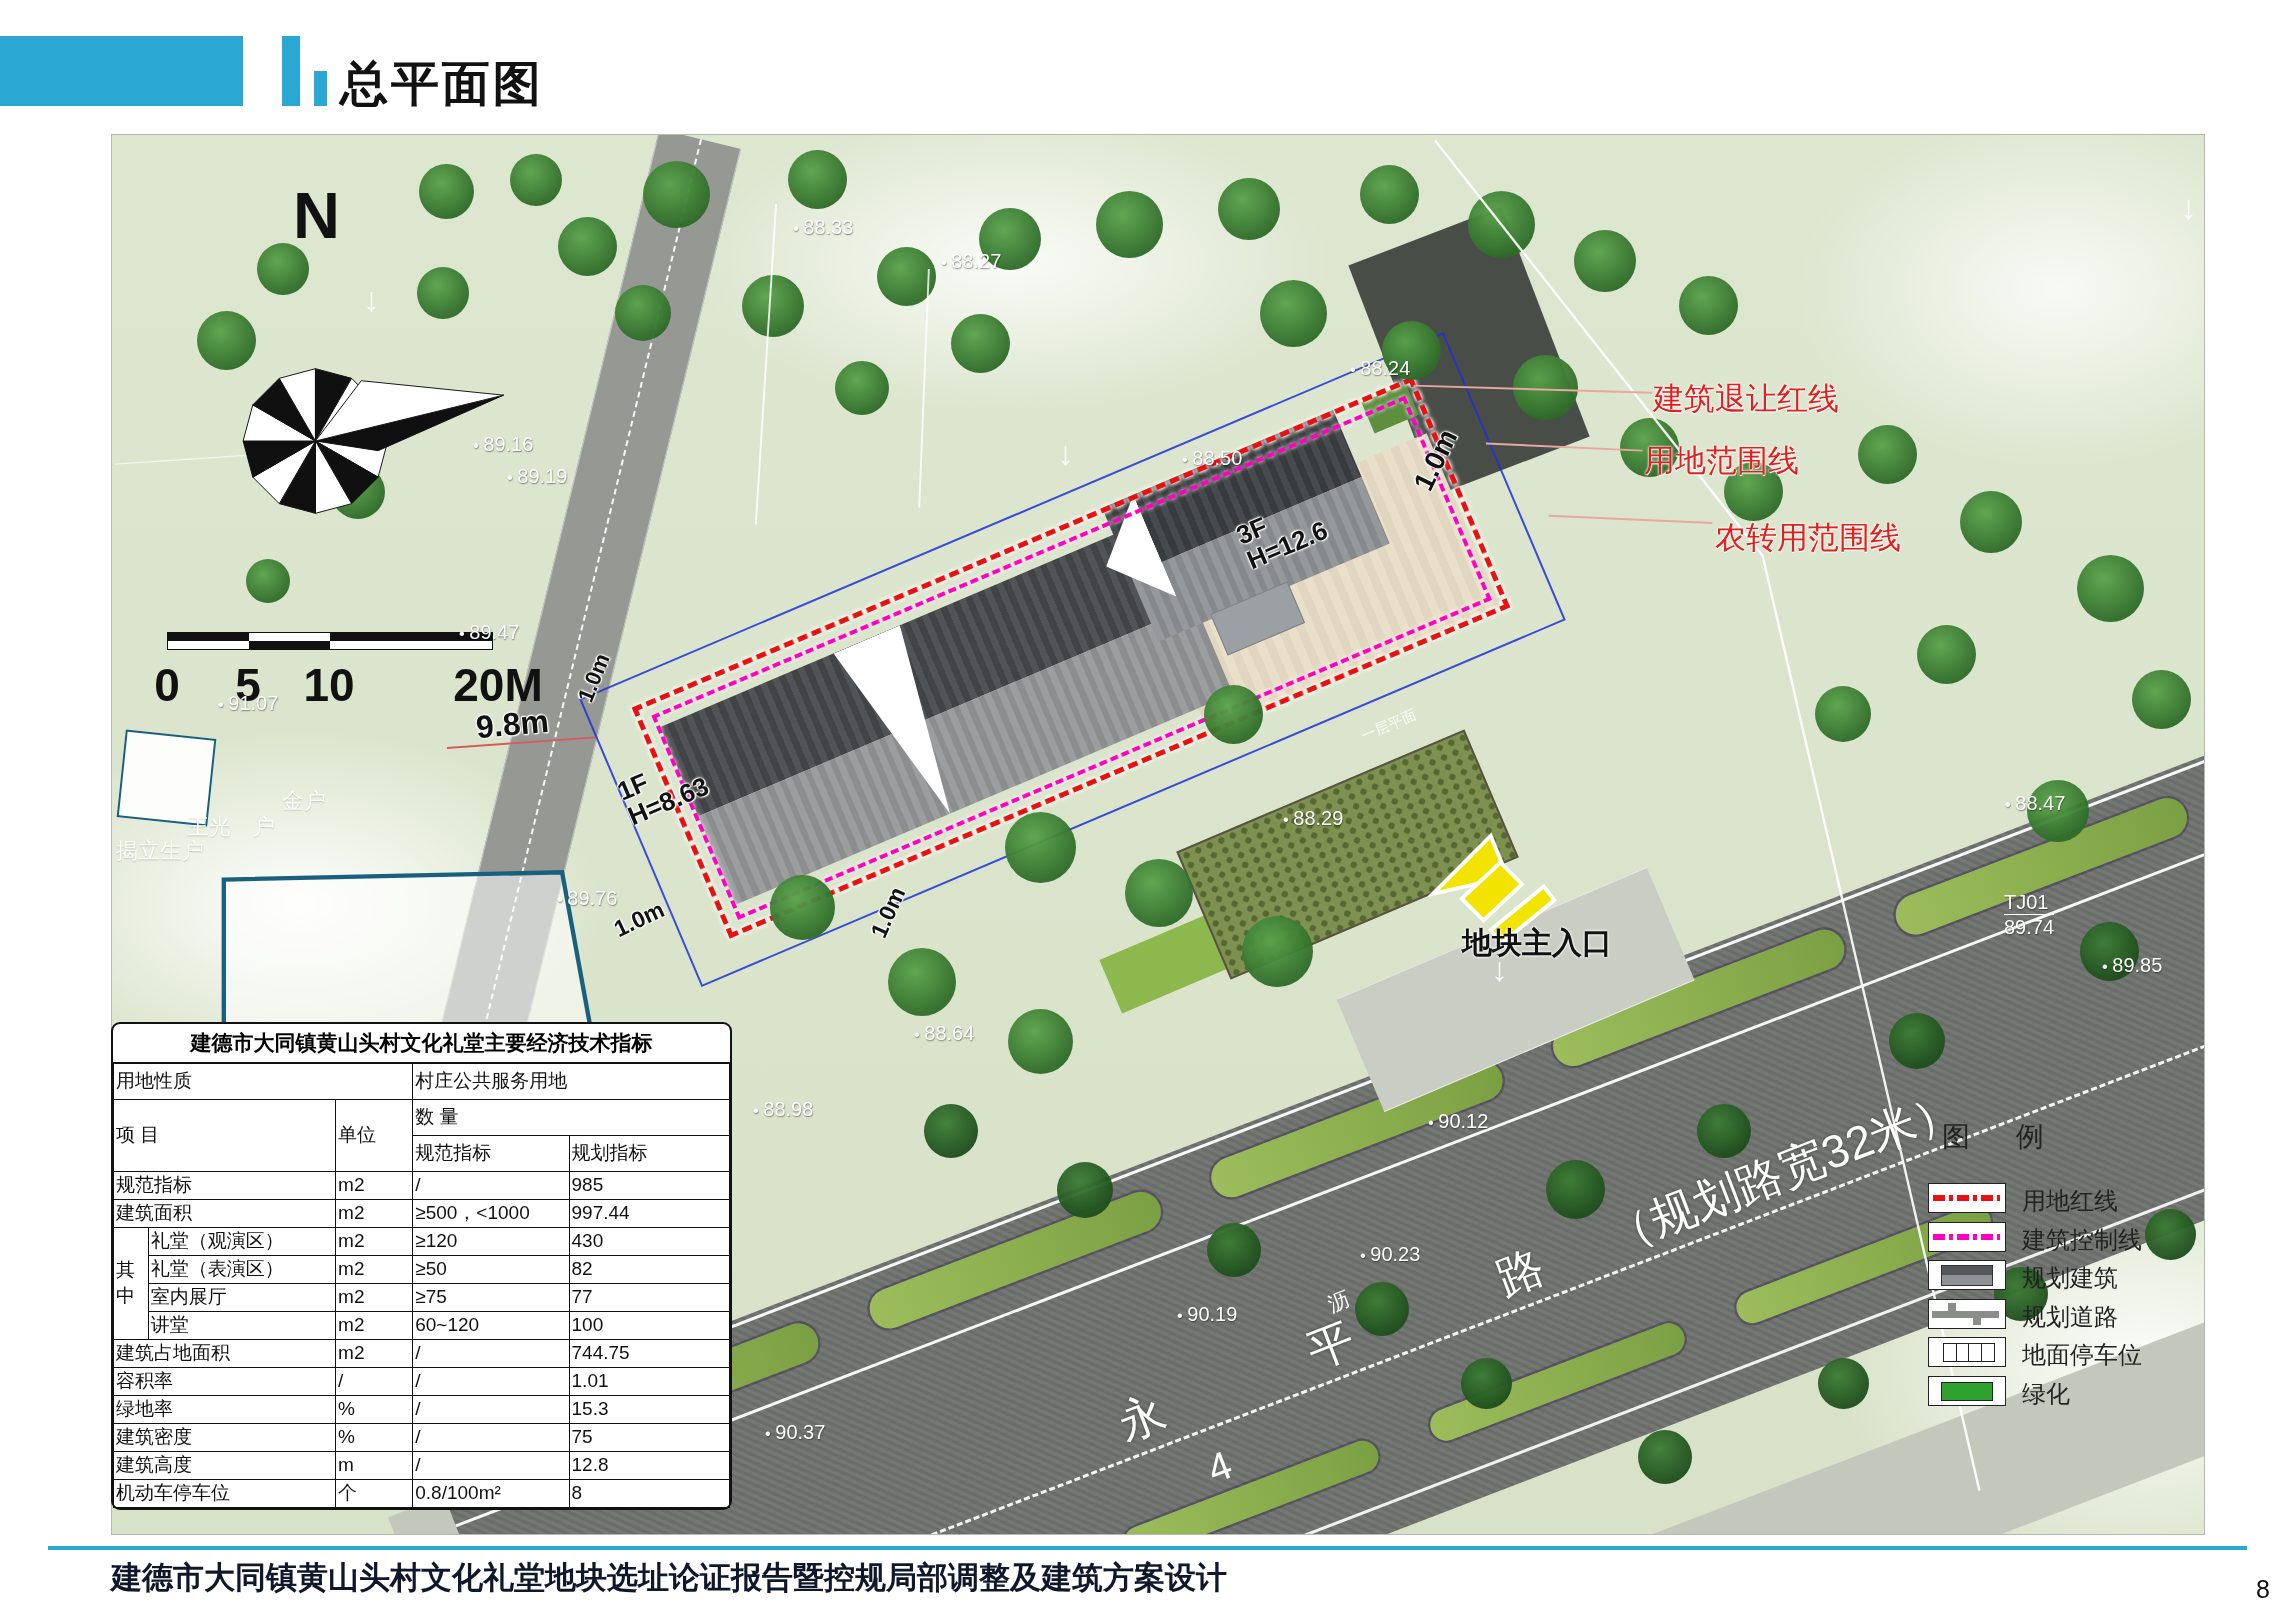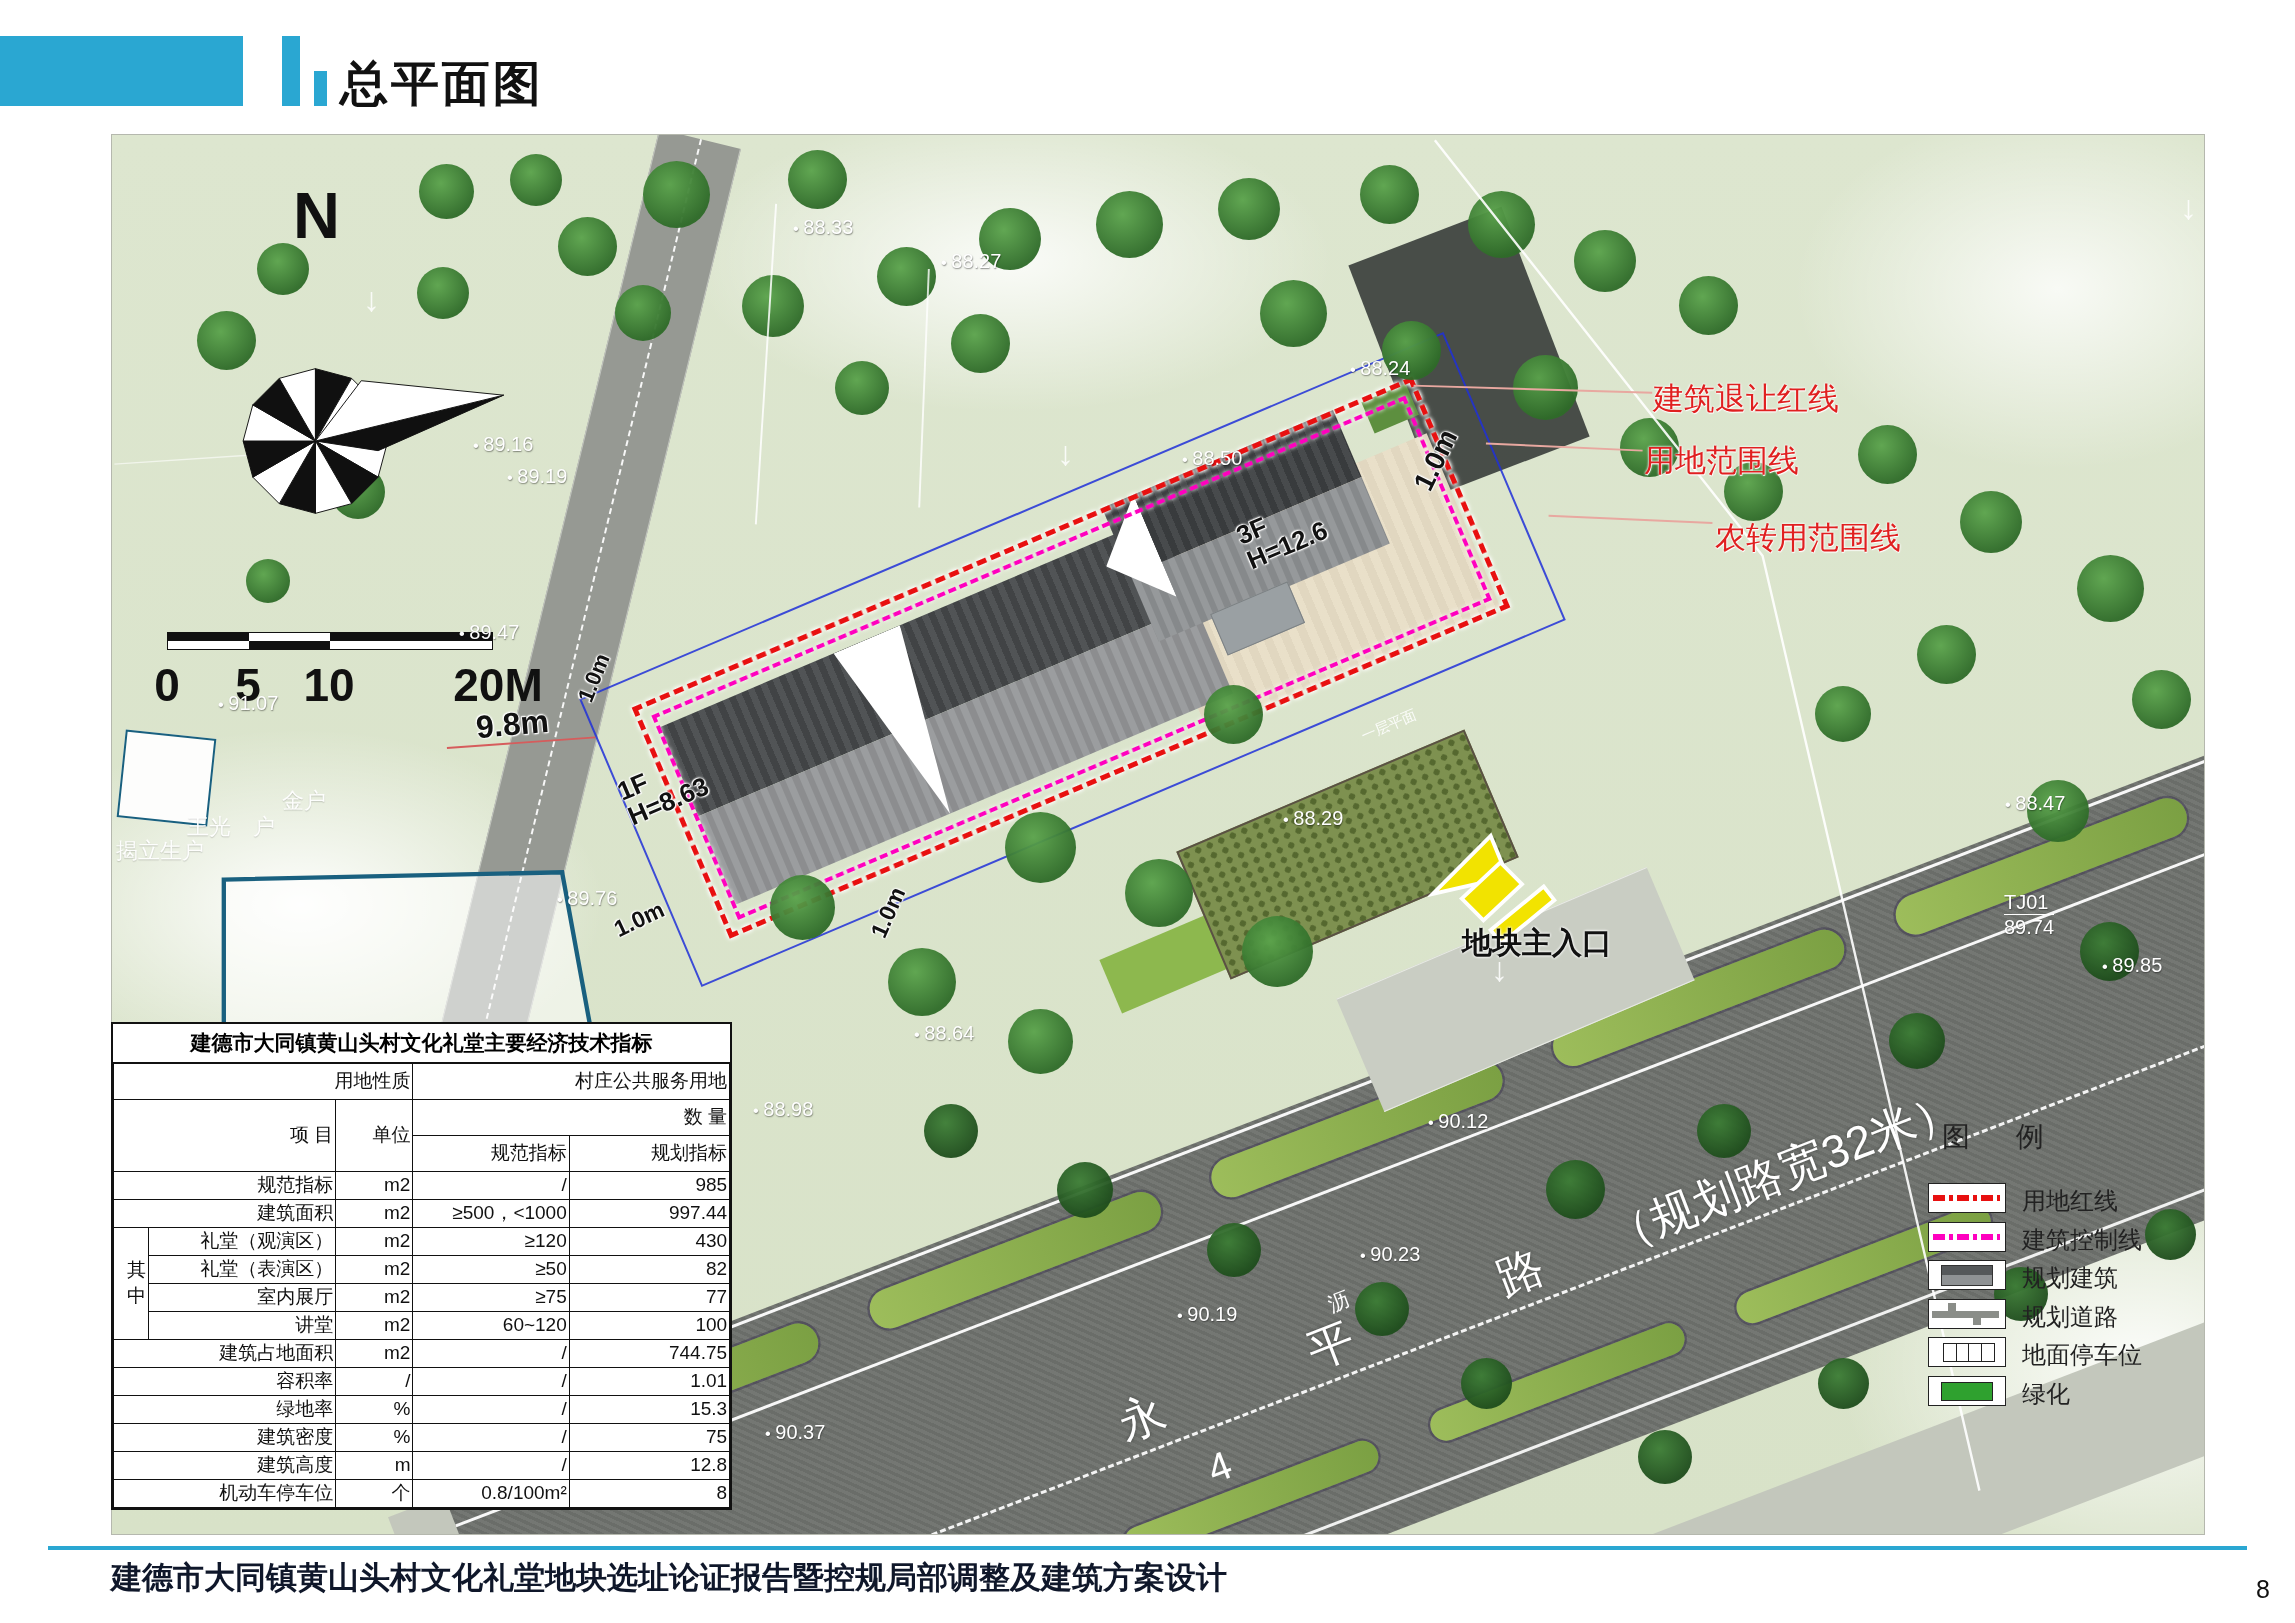--- a/index.html
+++ b/index.html
@@ -76,21 +76,21 @@
   .north-n{position:absolute;left:181px;top:43px;font-size:65px;font-weight:bold;color:#111;}
   .scalebar{position:absolute;left:55px;top:497px;width:324px;height:16.4px;border:1.9px solid #111;background:#fff;}
   .scalebar .seg{position:absolute;top:0;height:50%;}
   .scalelab{position:absolute;color:#111;font-size:46px;font-weight:bold;transform:translateX(-50%);white-space:nowrap;}
   .warrow{position:absolute;color:#fff;font-size:34px;opacity:.85;}
   .svgover{position:absolute;left:0;top:0;width:2092px;height:1399px;pointer-events:none;}
   
   .tblwrap{position:absolute;left:111px;top:1022px;width:617px;background:#fff;border:2.4px solid #111;}
   .tbl-title{font-size:21px;font-weight:bold;text-align:center;padding:4.8px 0;border-bottom:1.9px solid #111;}
   table.ind{border-collapse:collapse;width:100%;}
-  table.ind td{border:1.9px solid #111;text-align:right;font-size:19px;padding:0 1.9px;height:27px;color:#111;}
+  table.ind td{border:1.9px solid #111;text-align:left;font-size:19px;padding:0 1.9px;height:27px;color:#111;}
   table.ind tr.hr td{height:35px;}
   
   .legend{position:absolute;left:1923px;top:1118px;width:289px;}
   .legend-title{font-size:28px;color:#222;letter-spacing:19px;margin-left:19px;}
   .litem{position:absolute;left:0;height:29px;text-align:center;}
   .lbox{position:absolute;left:4.8px;top:0;width:76px;height:28px;background:#fff;border:1.4px solid #222;}
   .llab{position:absolute;left:99px;top:2.4px;font-size:24px;color:#222;white-space:nowrap;}
   .lline{position:absolute;left:3.9px;top:11px;width:67px;height:5.8px;}
   .lline.red{background:repeating-linear-gradient(90deg,#e81010 0 12.5px,#fff 12.5px 16.4px,#e81010 16.4px 20px,#fff 20px 24px);}
   .lline.mag{background:repeating-linear-gradient(90deg,#ff00bf 0 12.5px,#fff 12.5px 16.4px,#ff00bf 16.4px 20px,#fff 20px 24px);}
@@ -336,21 +336,21 @@
         </div>
       </div>
     <div class="tj" id="tjlab" style="z-index: 50; left: 1892px; top: 756px;"><span>TJ01</span><span class="fr">89.74</span></div>
 
     <div class="warrow" style="left:251px;top:145px;z-index:46;">↓</div>
     <div class="warrow" style="left:945px;top:299px;z-index:46;">↓</div>
     <div class="warrow" style="left:1379px;top:815px;z-index:46;">↓</div>
     <div class="warrow" style="left:2068px;top:53px;z-index:46;">↓</div>
   </div>
 
-  <div class="tblwrap" style="z-index:60;">
+  <div class="tblwrap" style="z-index:60;border-radius:9px;">
     <div class="tbl-title">建德市大同镇黄山头村文化礼堂主要经济技术指标</div>
     <div id="tblbody">
         <table class="ind">
           <colgroup>
             <col style="width:30px">
             <col style="width:187px">
             <col style="width:77px">
             <col style="width:156px">
             <col style="width:160px">
           </colgroup>

